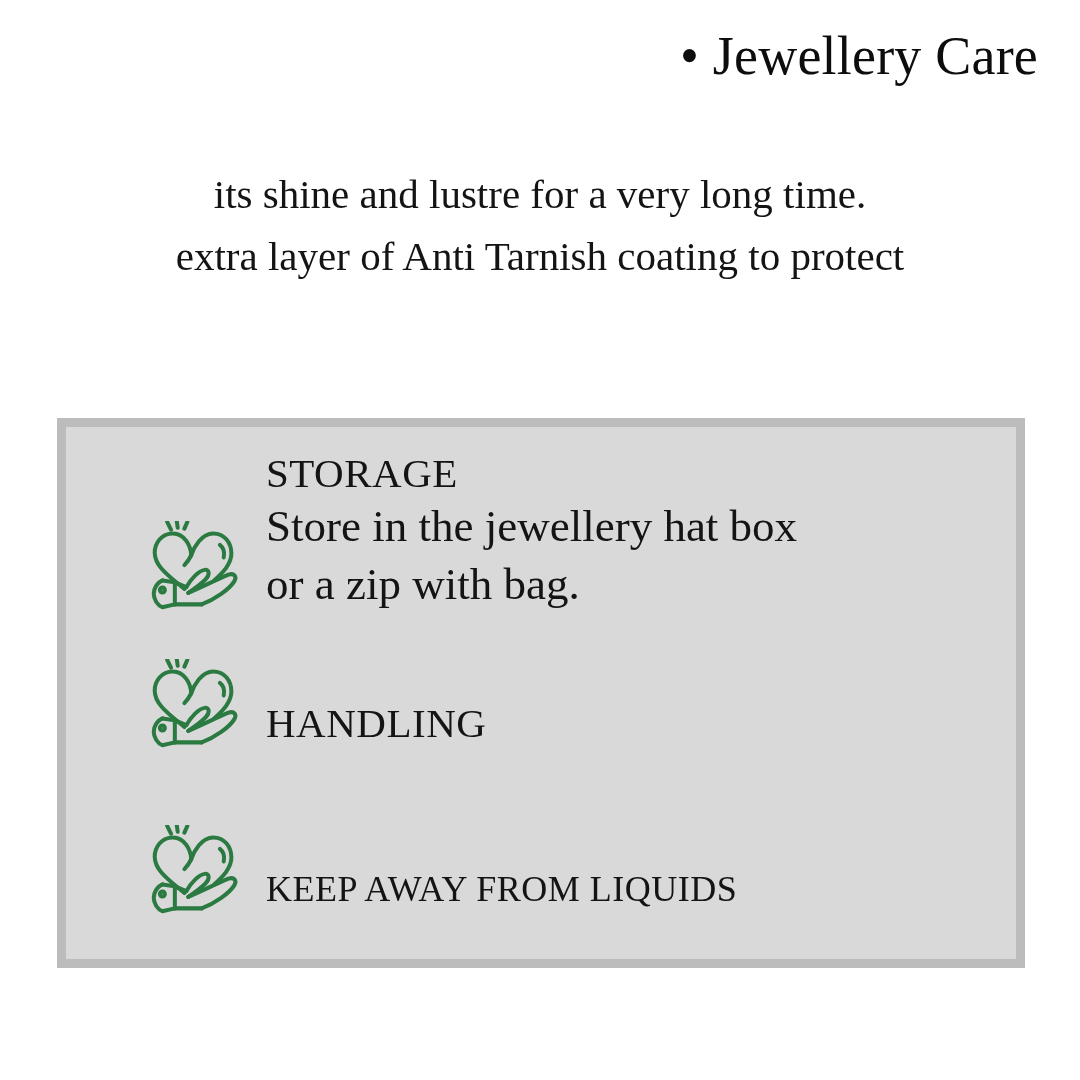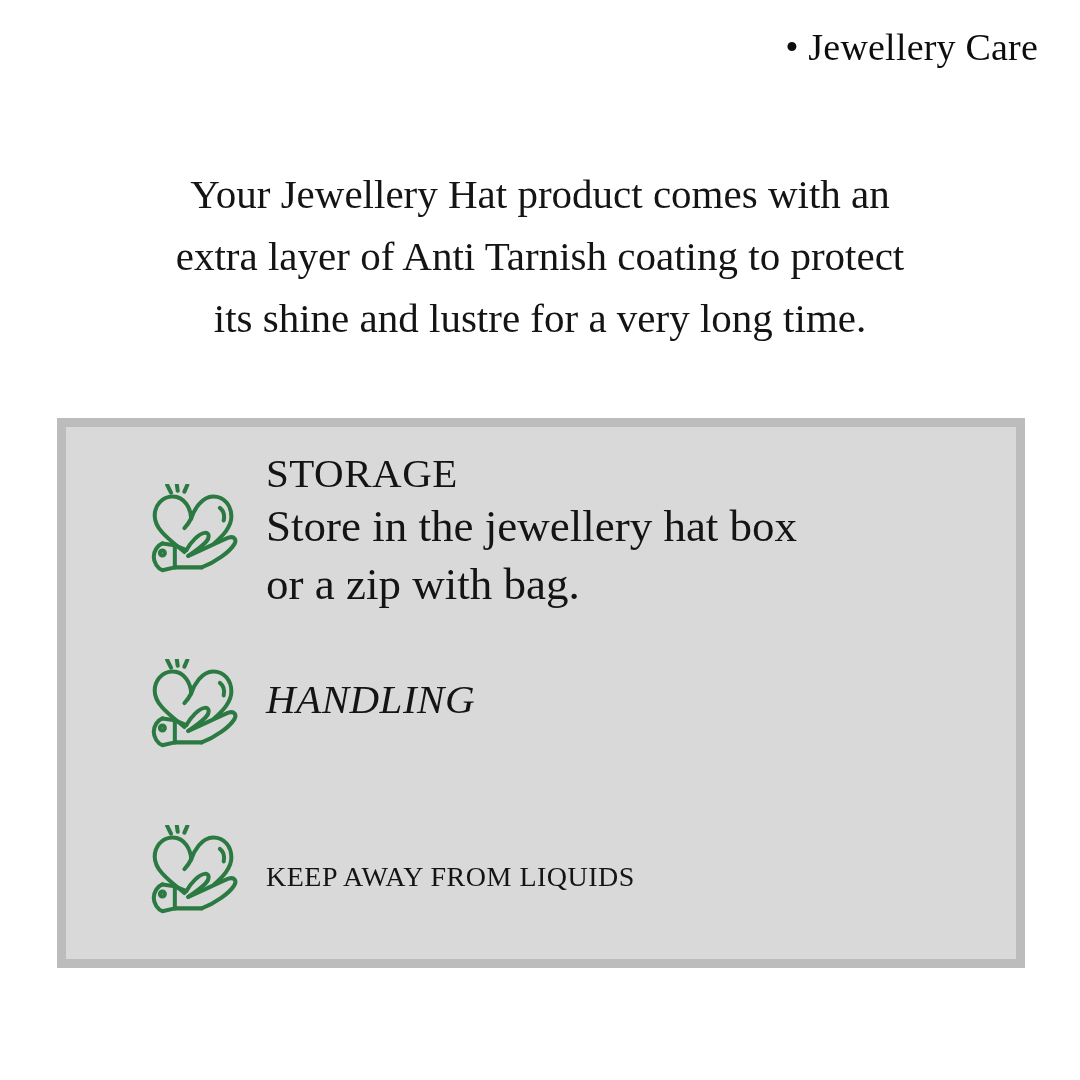--- a/index.html
+++ b/index.html
@@ -22,21 +22,21 @@
     top: 28px;
     left: 0;
     width: 1080px;
     padding-right: 42px;
     box-sizing: border-box;
     text-align: right;
   }
   .title-text {
     display: inline-block;
     font-family: "Liberation Serif", "DejaVu Serif", serif;
-    font-size: 38px;
+    font-size: 54px;
     line-height: 1.05;
     font-weight: 400;
     color: #0d0d0d;
     letter-spacing: 0.2px;
     white-space: nowrap;
   }
 
   
   .intro {
     position: absolute;
@@ -68,21 +68,21 @@
 
   .rows {
     position: relative;
     width: 100%;
     height: 100%;
   }
 
   .care-row {
     position: absolute;
     display: flex;
-    align-items: center;
+    align-items: flex-end;
   }
   .row-storage  { left: 80px; top: 20px;  }
   .row-handling { left: 80px; top: 232px; }
   .row-liquids  { left: 80px; top: 398px; }
 
   .icon-box {
     width: 96px;
     height: 92px;
     flex: 0 0 96px;
     margin-right: 24px;
@@ -106,40 +106,39 @@
     white-space: nowrap;
     letter-spacing: 0.5px;
   }
   .sec-line {
     font-family: "Liberation Serif", "DejaVu Serif", serif;
     font-size: 45px;
     line-height: 58px;
     color: #141414;
     white-space: nowrap;
   }
-  .row-handling .sec-heading { margin-bottom: 14px; font-style: italic; }
+  .row-handling .sec-heading { margin-bottom: 4px; }
   .row-handling .sec-line { line-height: 44px; }
   .row-liquids .sec-heading {
-    font-size: 28px;
+    font-size: 36px;
     line-height: 56px;
     padding-top: 10px;
     letter-spacing: 0.5px;
   }
 </style>
 </head>
 <body>
 
 <div class="title-row">
   <span class="title-text">• Jewellery Care</span>
 </div>
 
 <div class="intro">
-  <span class="ln">Your Jewellery Hat product comes with an</span>
+  <span class="ln">its shine and lustre for a very long time.</span>
   <span class="ln">extra layer of Anti Tarnish coating to protect</span>
-  <span class="ln">its shine and lustre for a very long time.</span>
 </div>
 
 <div class="panel">
   <div class="rows">
 
     <div class="care-row row-storage">
       <div class="icon-box">
         <svg viewBox="0 0 100 96" xmlns="http://www.w3.org/2000/svg">
           <g fill="none" stroke="#2a7a42" stroke-width="4.2" stroke-linecap="round" stroke-linejoin="round">
             <path d="M26 9 L22 1"></path>

